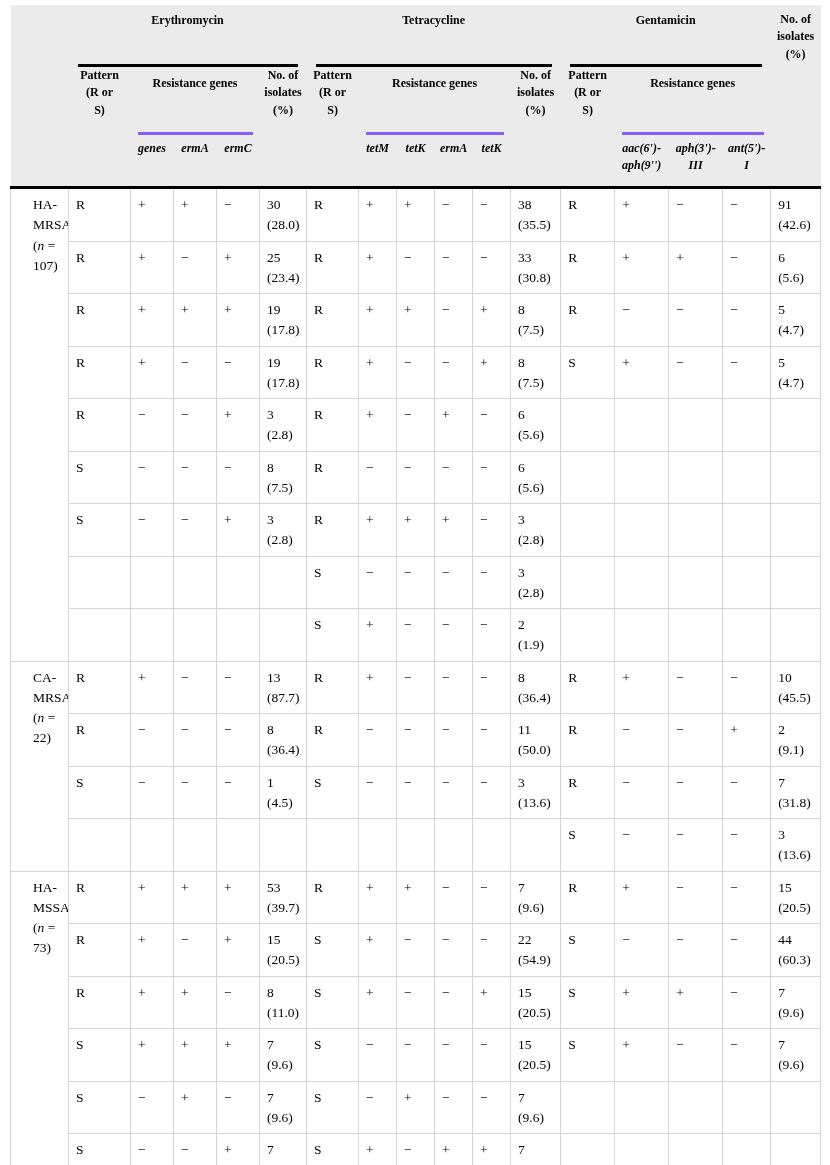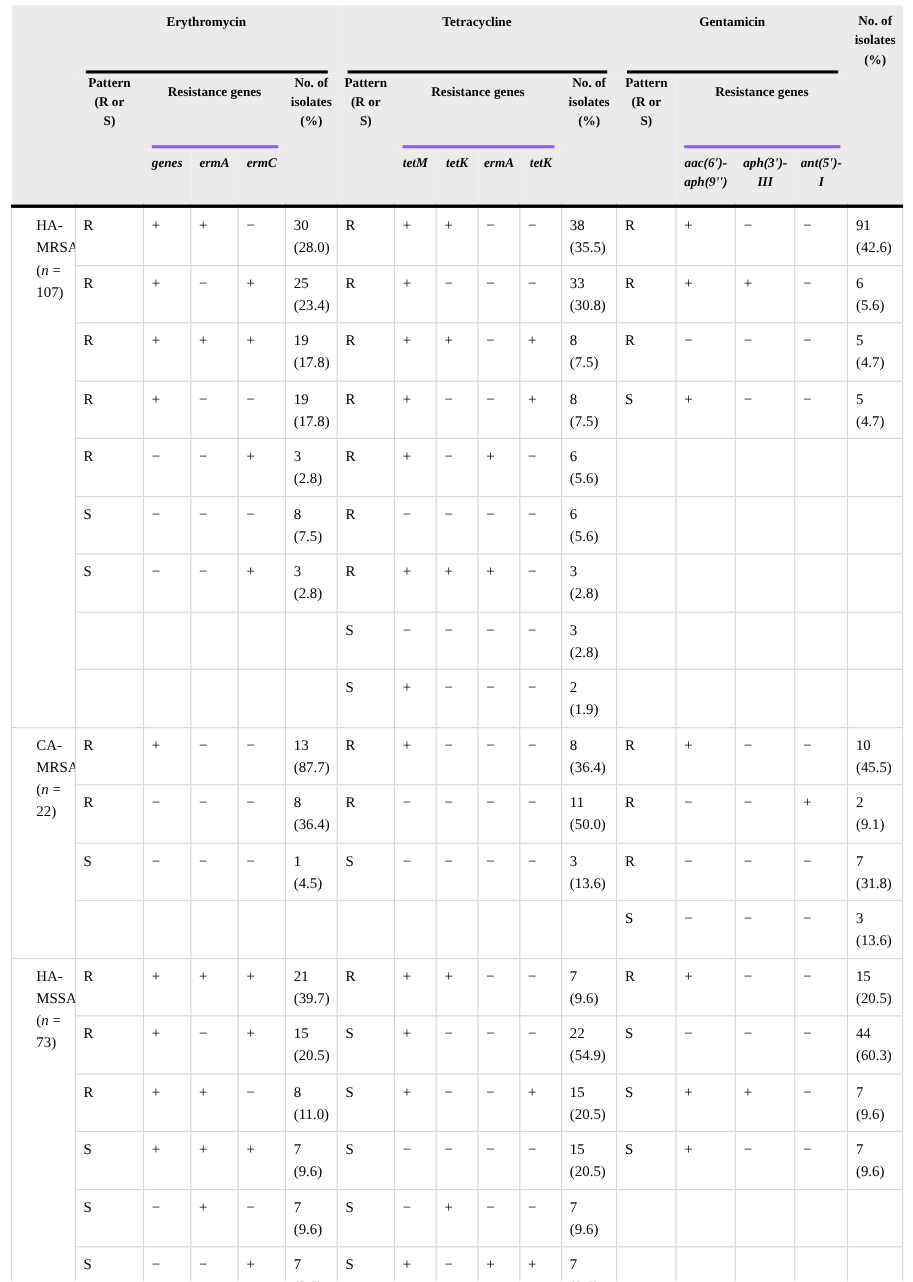--- a/index.html
+++ b/index.html
@@ -389,21 +389,21 @@
           <td>−</td>
           <td>3
 (13.6)</td>
         </tr>
         <tr>
           <td rowspan="6" class="group-cell">HA-MSSA (<i>n</i> = 73)</td>
           <td>R</td>
           <td>+</td>
           <td>+</td>
           <td>+</td>
-          <td>21
+          <td>53
 (39.7)</td>
           <td>R</td>
           <td>+</td>
           <td>+</td>
           <td>−</td>
           <td>−</td>
           <td>7
 (9.6)</td>
           <td>R</td>
           <td>+</td>

